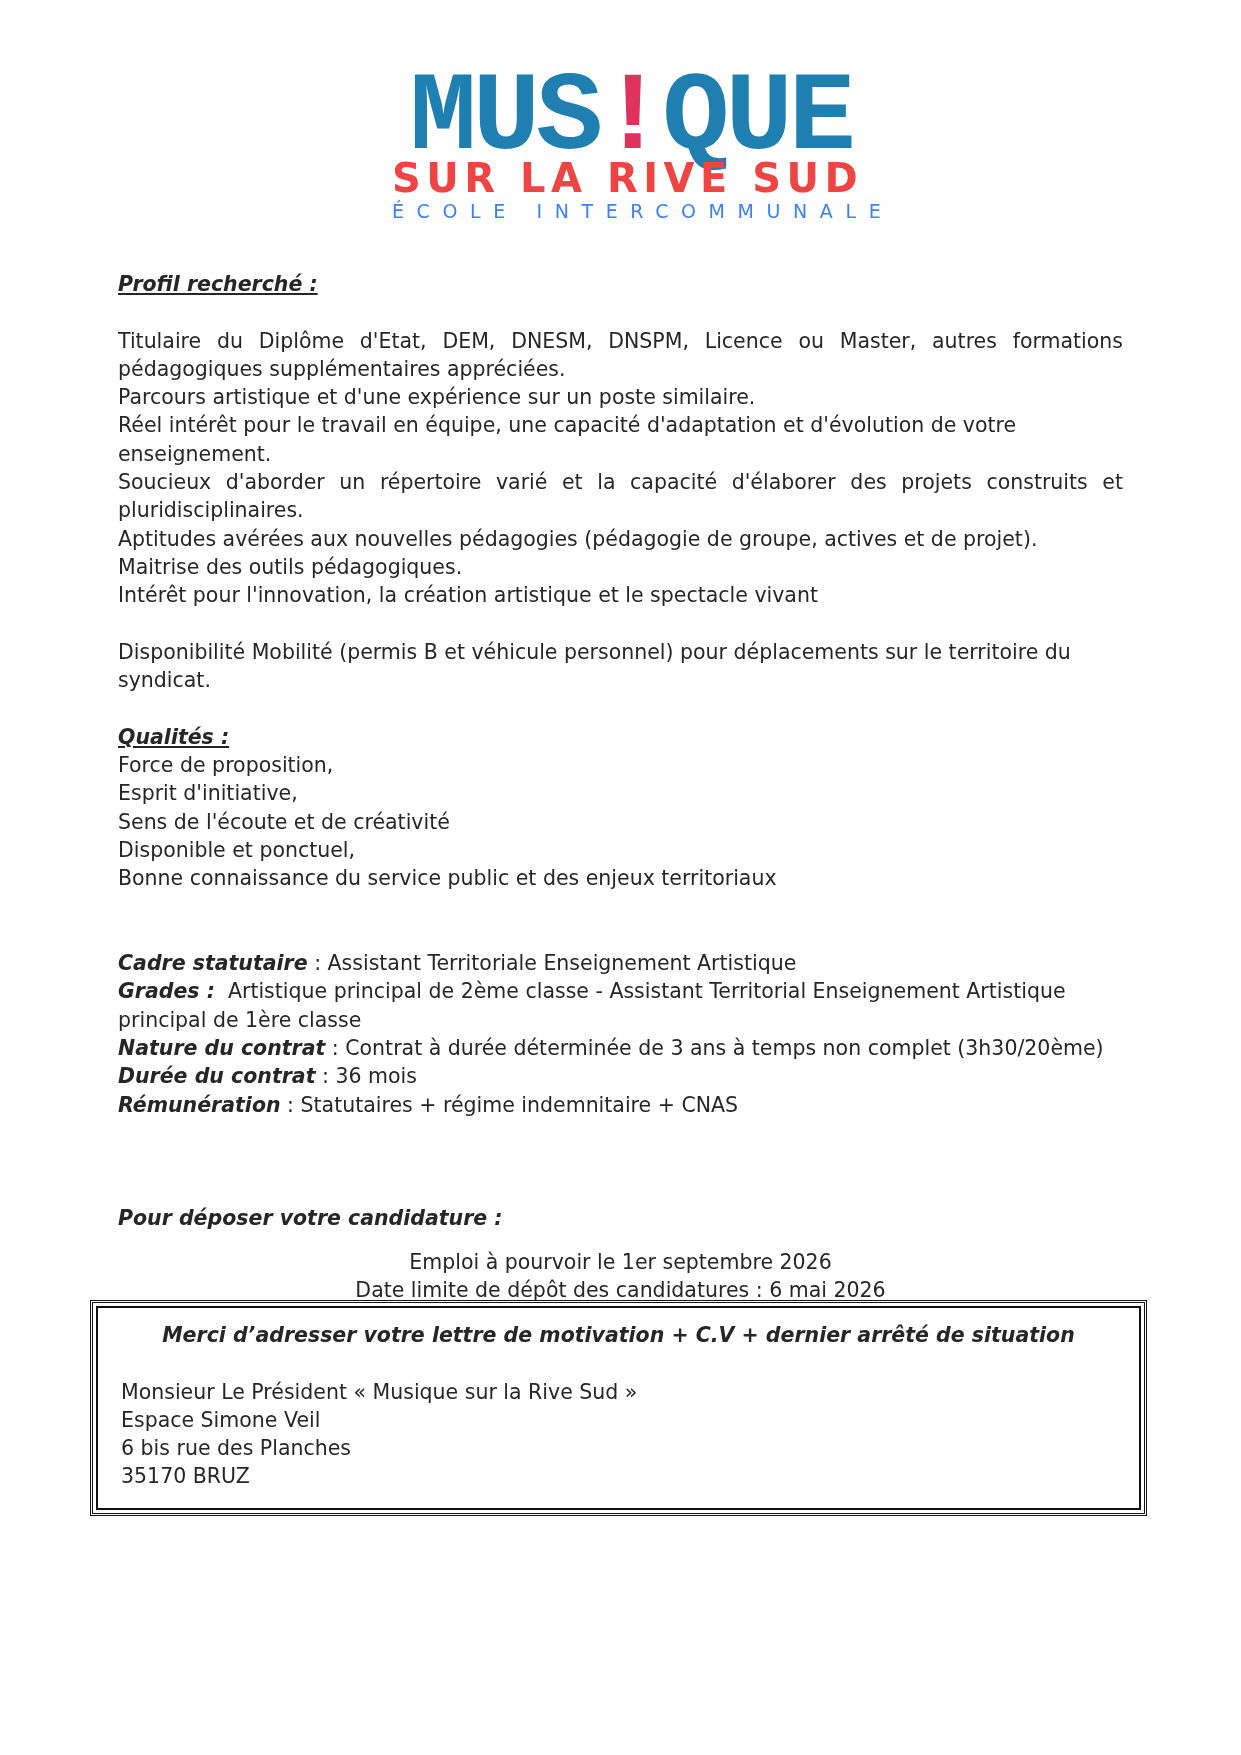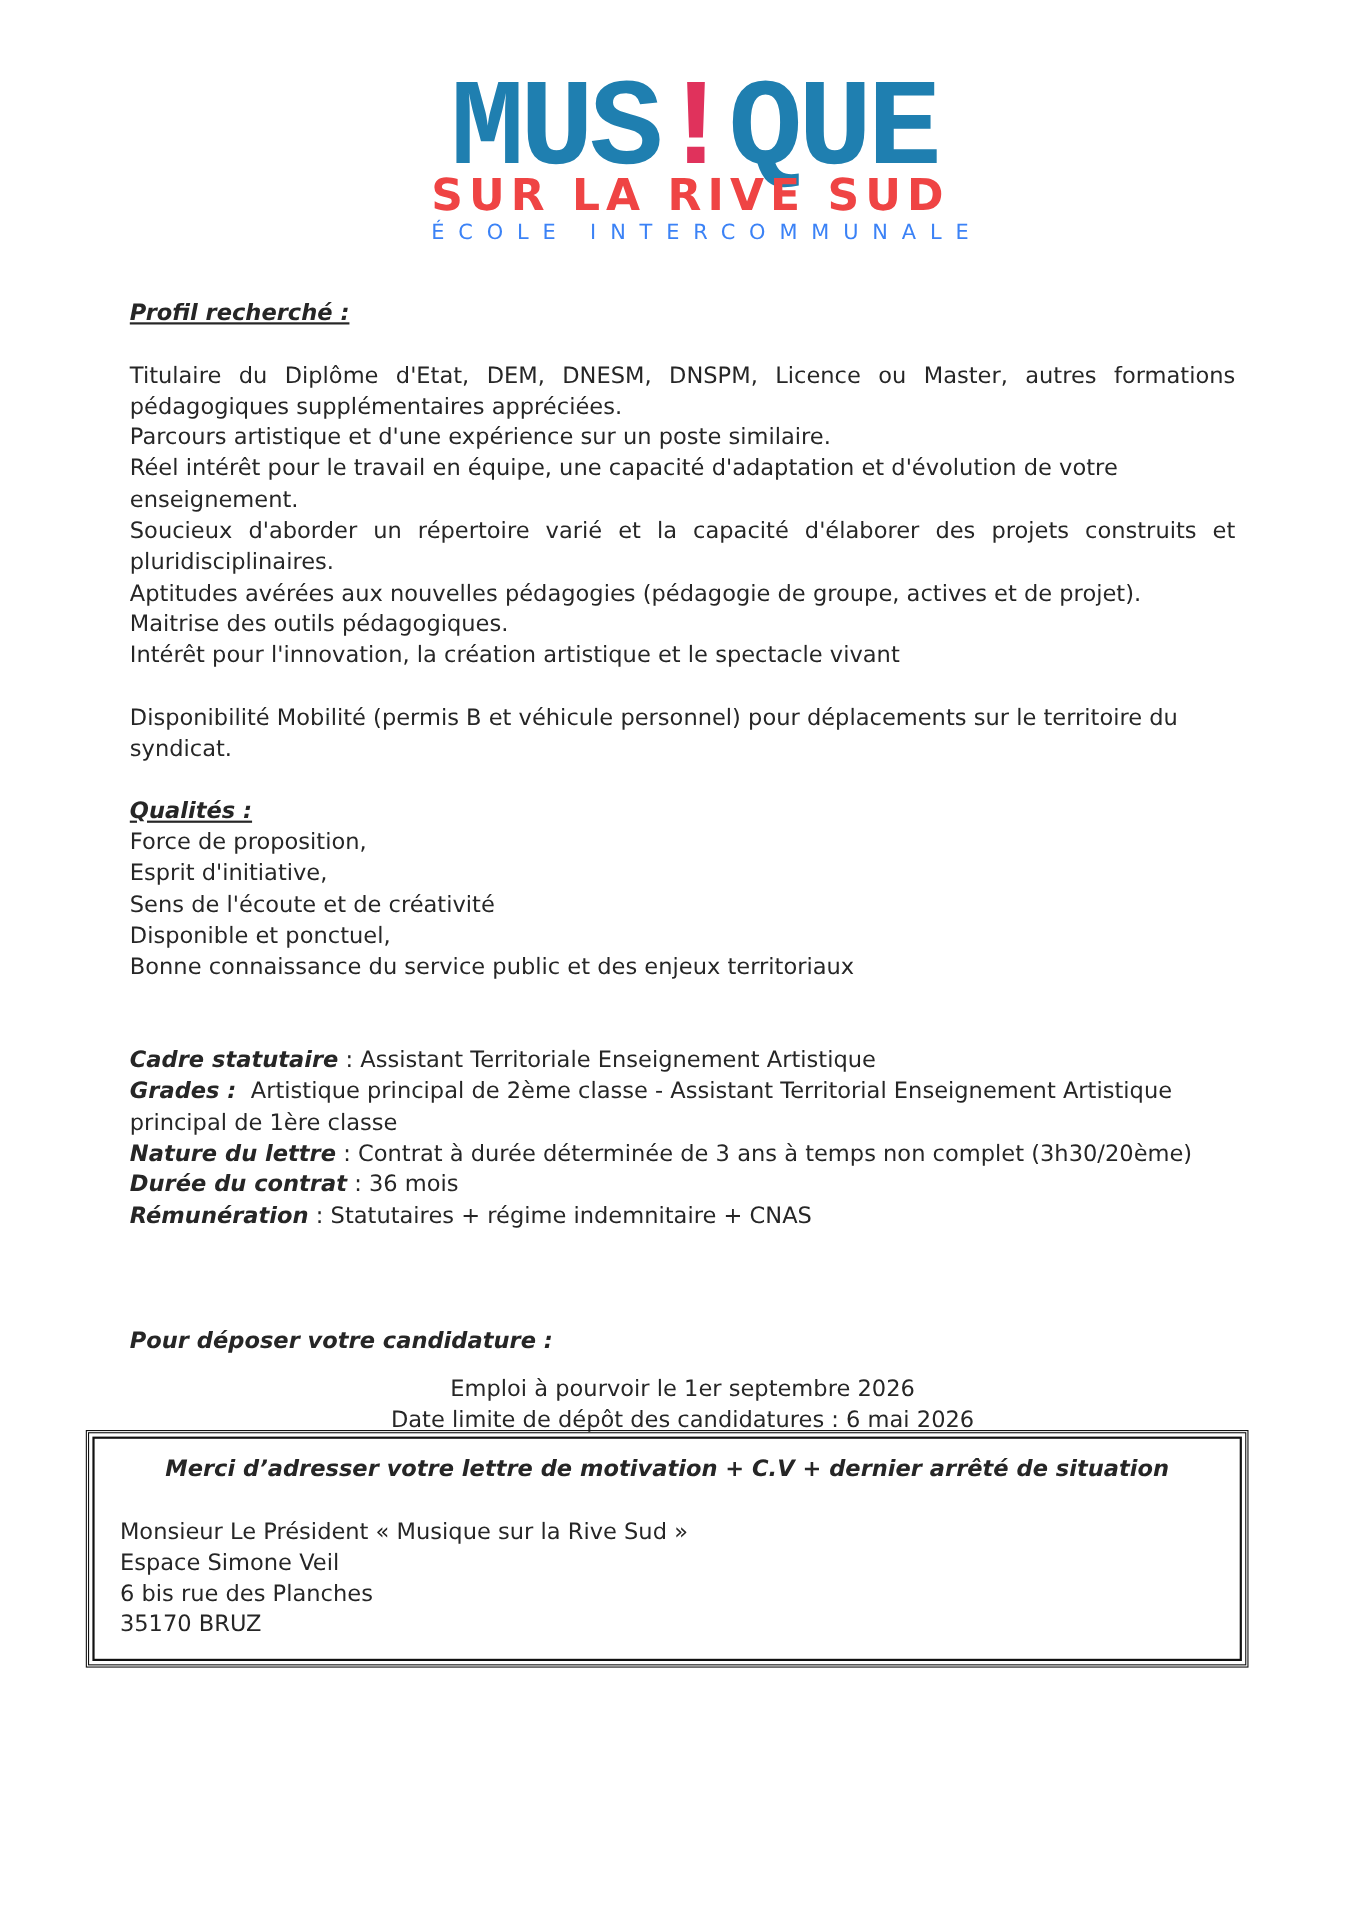--- a/index.html
+++ b/index.html
@@ -18,21 +18,21 @@
 
   .doc { position: absolute; left: 118px; top: 270px; width: 1005px; font-size: 20.5px; line-height: 28.3px;
          font-family: "DejaVu Sans", sans-serif; color: #262626; }
   .doc p { margin: 0; }
   .heading { font-weight: bold; font-style: italic; text-decoration: underline; }
   .blank { height: 28.3px; }
   .justify { text-align: justify; text-align-last: left; }
   .label { font-weight: bold; font-style: italic; }
   .center { text-align: center; }
 
-  .box { position: absolute; left: 78px; top: 1300px; width: 1057px; height: 216px;
+  .box { position: absolute; left: 90px; top: 1300px; width: 1057px; height: 216px;
          border: 3px double #111; box-sizing: border-box; outline: 2px solid #111; outline-offset: -8px; }
   .box-inner { position: absolute; left: 28px; top: 18px; right: 28px; font-family: "DejaVu Sans", sans-serif;
                font-size: 20.5px; line-height: 28.3px; color: #262626; }
   .box-title { text-align: center; font-weight: bold; font-style: italic; }
 </style>
 </head>
 <body>
 
 <div class="logo">
   <div class="logo-main"><span>MUS</span><span class="bang">!</span><span>QUE</span></div>
@@ -56,21 +56,21 @@
   <p class="heading">Qualités :</p>
   <p>Force de proposition,</p>
   <p>Esprit d'initiative,</p>
   <p>Sens de l'écoute et de créativité</p>
   <p>Disponible et ponctuel,</p>
   <p>Bonne connaissance du service public et des enjeux territoriaux</p>
   <div class="blank"></div>
   <div class="blank"></div>
   <p><span class="label">Cadre statutaire</span><span> : </span><span>Assistant Territoriale Enseignement Artistique</span></p>
   <p><span class="label">Grades :</span><span style="white-space:pre">  </span><span>Artistique principal de 2ème classe - Assistant Territorial Enseignement Artistique principal de 1ère classe</span></p>
-  <p><span class="label">Nature du lettre</span><span> : </span><span>Contrat à durée déterminée de 3 ans à temps non complet (3h30/20ème)</span></p>
+  <p><span class="label">Nature du contrat</span><span> : </span><span>Contrat à durée déterminée de 3 ans à temps non complet (3h30/20ème)</span></p>
   <p><span class="label">Durée du contrat</span><span> : </span><span>36 mois</span></p>
   <p><span class="label">Rémunération</span><span> : </span><span>Statutaires + régime indemnitaire + CNAS</span></p>
   <div class="blank"></div>
   <div class="blank"></div>
   <div class="blank"></div>
   <p class="label">Pour déposer votre candidature :</p>
   <div style="height:16px"></div>
   <p class="center">Emploi à pourvoir le 1er septembre 2026</p>
   <p class="center">Date limite de dépôt des candidatures : 6 mai 2026</p>
 </div>

